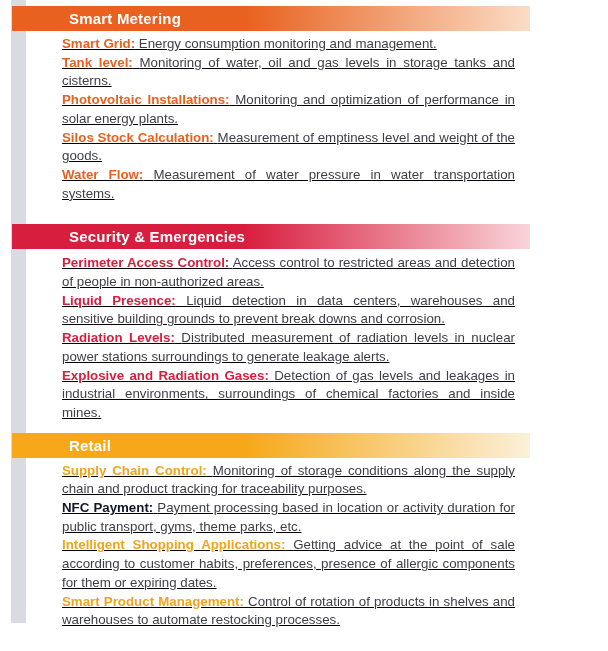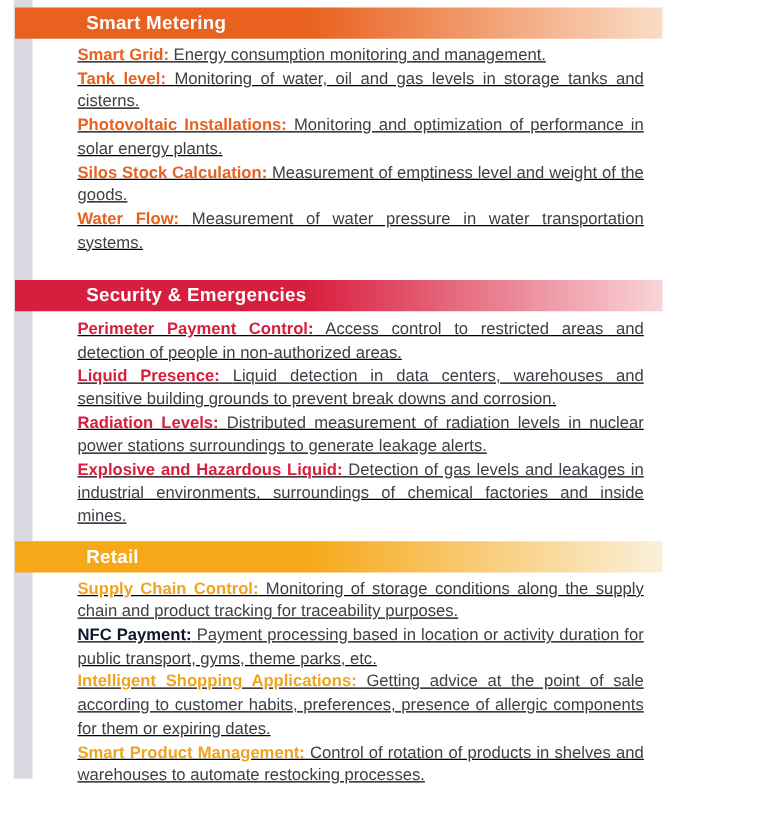--- a/index.html
+++ b/index.html
@@ -88,27 +88,27 @@
 
   <p class="item"><span class="item-label" style="color: rgb(232, 97, 30);">Water Flow:</span> <span class="item-text">Measurement of water pressure in water transportation systems.</span></p>
 </div>
   </section>
 
   <section class="section">
     <div class="section-bar" style="background: linear-gradient(90deg, rgb(216, 30, 62) 0%, rgb(216, 30, 62) 45%, rgb(249, 212, 216) 100%);">
       <span class="section-title">Security &amp; Emergencies</span>
     </div>
     <div class="items">
-  <p class="item"><span class="item-label" style="color: rgb(216, 30, 62);">Perimeter Payment Control:</span> <span class="item-text">Access control to restricted areas and detection of people in non-authorized areas.</span></p>
+  <p class="item"><span class="item-label" style="color: rgb(216, 30, 62);">Perimeter Access Control:</span> <span class="item-text">Access control to restricted areas and detection of people in non-authorized areas.</span></p>
 
   <p class="item"><span class="item-label" style="color: rgb(216, 30, 62);">Liquid Presence:</span> <span class="item-text">Liquid detection in data centers, warehouses and sensitive building grounds to prevent break downs and corrosion.</span></p>
 
   <p class="item"><span class="item-label" style="color: rgb(216, 30, 62);">Radiation Levels:</span> <span class="item-text">Distributed measurement of radiation levels in nuclear power stations surroundings to generate leakage alerts.</span></p>
 
-  <p class="item"><span class="item-label" style="color: rgb(216, 30, 62);">Explosive and Hazardous Liquid:</span> <span class="item-text">Detection of gas levels and leakages in industrial environments, surroundings of chemical factories and inside mines.</span></p>
+  <p class="item"><span class="item-label" style="color: rgb(216, 30, 62);">Explosive and Radiation Gases:</span> <span class="item-text">Detection of gas levels and leakages in industrial environments, surroundings of chemical factories and inside mines.</span></p>
 </div>
   </section>
 
   <section class="section">
     <div class="section-bar" style="background: linear-gradient(90deg, rgb(246, 168, 25) 0%, rgb(246, 168, 25) 45%, rgb(251, 240, 217) 100%);">
       <span class="section-title">Retail</span>
     </div>
     <div class="items">
   <p class="item"><span class="item-label" style="color: rgb(240, 164, 30);">Supply Chain Control:</span> <span class="item-text">Monitoring of storage conditions along the supply chain and product tracking for traceability purposes.</span></p>
 

